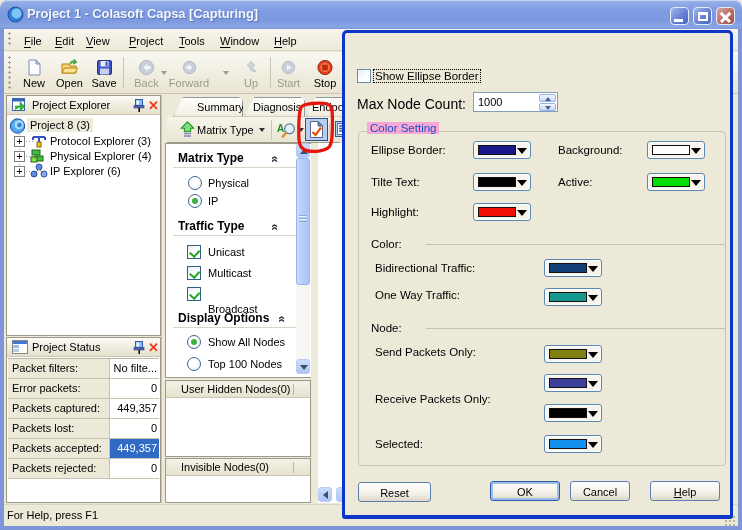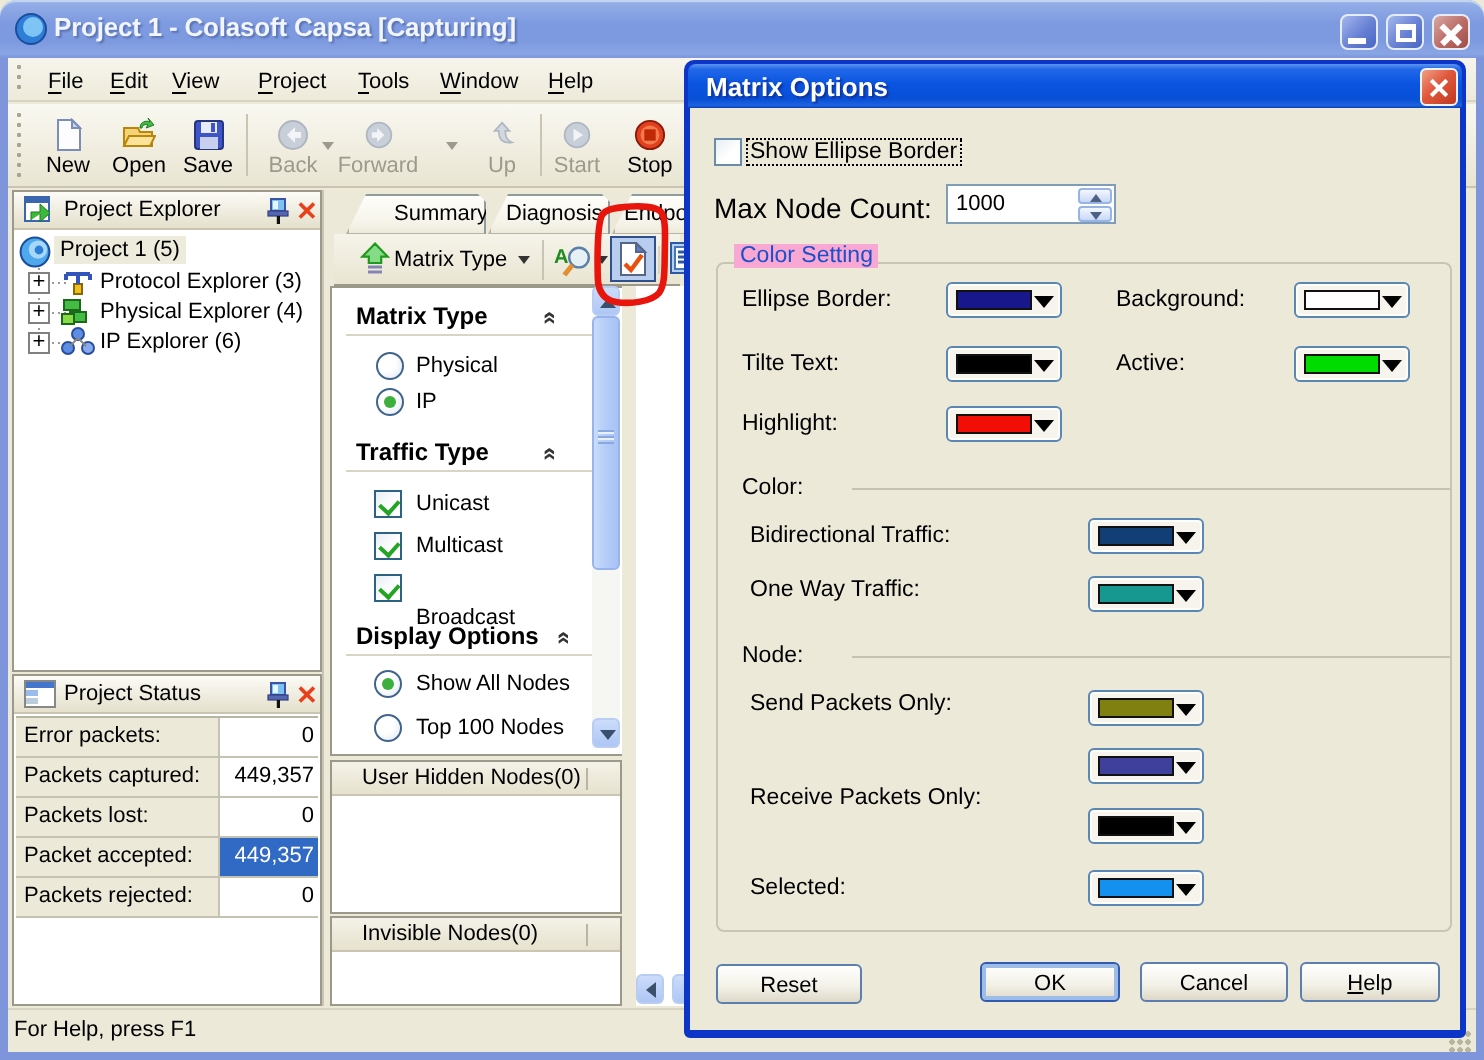--- a/index.html
+++ b/index.html
@@ -201,21 +201,21 @@
       </svg>
     <span class="ptxt">Project Explorer</span>
     <svg class="pin" viewBox="0 0 12 13">
         <rect x="2.5" y="0.5" width="7" height="6" fill="#7EC2F2" stroke="#3A55A8"></rect>
         <path d="M3.5 1.5 H6 V5.5 H3.5 Z" fill="#E8F6FE"></path>
         <rect x="1" y="6.5" width="10" height="2.5" fill="#5566B0" stroke="#333E80" stroke-width="0.6"></rect>
         <rect x="5.4" y="9" width="1.6" height="4" fill="#111"></rect>
       </svg>
     <span class="px">✕</span>
   </div>
-  <div class="trow" style="left:20px;top:22px;background:#EDEBDC;padding:1px 3px">Project 1 (5)</div>
+  <div class="trow" style="left:20px;top:22px;background:#EDEBDC;padding:1px 3px">Project 8 (3)</div>
   <svg class="ab" style="left:2px;top:22px" width="17" height="16" viewBox="0 0 17 16">
       <circle cx="8.5" cy="8" r="7.2" fill="#4FA8EE" stroke="#1A4E9C"></circle>
       <circle cx="10" cy="6.8" r="4.6" fill="#A8D8F8"></circle>
       <path d="M8.5 0.8 A7.2 7.2 0 1 0 8.5 15.2 A5.2 5.2 0 1 1 8.5 0.8Z" fill="#1C5FC0"></path>
       <circle cx="10.5" cy="7" r="2.2" fill="#2E7ED8"></circle>
     </svg>
   <div class="ab" style="left:12px;top:38px;width:1px;height:37px;background-image:linear-gradient(180deg,#999 1px,transparent 1px);background-size:1px 3px"></div>
   <div class="ab" style="left:19px;top:45px;width:7px;height:1px;background-image:linear-gradient(90deg,#999 1px,transparent 1px);background-size:3px 1px"></div>
   <div class="ab" style="left:19px;top:60px;width:7px;height:1px;background-image:linear-gradient(90deg,#999 1px,transparent 1px);background-size:3px 1px"></div>
   <div class="ab" style="left:19px;top:75px;width:7px;height:1px;background-image:linear-gradient(90deg,#999 1px,transparent 1px);background-size:3px 1px"></div>
@@ -254,33 +254,37 @@
     <svg class="pin" viewBox="0 0 12 13">
         <rect x="2.5" y="0.5" width="7" height="6" fill="#7EC2F2" stroke="#3A55A8"></rect>
         <path d="M3.5 1.5 H6 V5.5 H3.5 Z" fill="#E8F6FE"></path>
         <rect x="1" y="6.5" width="10" height="2.5" fill="#5566B0" stroke="#333E80" stroke-width="0.6"></rect>
         <rect x="5.4" y="9" width="1.6" height="4" fill="#111"></rect>
       </svg>
     <span class="px">✕</span>
   </div>
   <div class="stbl">
     <div class="srow">
+        <span class="lab">Packet filters:</span>
+        <span class="val">No filte...</span>
+      </div>
+    <div class="srow">
         <span class="lab">Error packets:</span>
         <span class="val">0</span>
       </div>
     <div class="srow">
         <span class="lab">Packets captured:</span>
         <span class="val">449,357</span>
       </div>
     <div class="srow">
         <span class="lab">Packets lost:</span>
         <span class="val">0</span>
       </div>
     <div class="srow">
-        <span class="lab">Packet accepted:</span>
+        <span class="lab">Packets accepted:</span>
         <span class="val" style="background:#316AC5;color:#fff">449,357</span>
       </div>
     <div class="srow">
         <span class="lab">Packets rejected:</span>
         <span class="val">0</span>
       </div>
   </div>
 </div>
 
 <div id="midsplit" class="ab"></div>
@@ -364,24 +368,20 @@
     <div class="tri" style="left:4px;top:3px;border-top:4px solid transparent;border-bottom:4px solid transparent;border-right:5px solid #3A4F6C"></div>
   </div>
 <div class="sbtn" style="left:336px;top:487px"></div>
 
 <div id="statusbar" class="ab">
     <span class="ab" style="left:3px;top:4px">For Help, press F1</span>
   </div>
 <div class="ab" style="left:724px;top:515px;width:12px;height:11px;background-image:radial-gradient(circle at 2px 2px,#B8B49E 1.3px,transparent 1.5px);background-size:4px 4px"></div>
 
 <div id="dlg" class="ab">
-  <div id="dtitle">
-    <span class="dt">Matrix Options</span>
-    <div id="dx"></div>
-  </div>
 
   <div class="check" style="left:12px;top:36px;border-color:#6A8CA8"></div>
   <div class="dlab" style="left:29px;top:37px;outline:1px dotted #000;padding:0 1px">Show Ellipse Border</div>
   <div class="dlab" style="left:12px;top:63px;font-size:14px">Max Node Count:</div>
   <div class="ab" style="left:128px;top:59px;width:85px;height:20px;background:#fff;border:1px solid #7F9DB9">
     <span class="ab" style="left:4px;top:3px">1000</span>
     <div class="ab" style="left:65px;top:1px;width:17px;height:8px;border-radius:2px;border:1px solid #98B4E4;background:linear-gradient(180deg,#F4F8FE,#C8D8F6)">
         <div class="darr" style="left:5px;top:2px;border-top:none;border-bottom:4px solid #4D6185"></div>
       </div>
     <div class="ab" style="left:65px;top:10px;width:17px;height:8px;border-radius:2px;border:1px solid #98B4E4;background:linear-gradient(180deg,#F4F8FE,#C8D8F6)">
@@ -450,19 +450,19 @@
       <div class="ca"></div>
     </div>
   <div class="dlab" style="left:30px;top:405px">Selected:</div>
   <div class="combo" style="left:199px;top:402px">
       <div class="sw" style="background:#1490EE"></div>
       <div class="ca"></div>
     </div>
 
   <div class="btn" style="left:13px;top:449px;width:73px">Reset</div>
   <div class="btn" style="left:145px;top:448px;width:70px;box-shadow:0 0 0 2px #9DBDE8 inset;border-color:#2F5BB0">OK</div>
-  <div class="btn" style="left:225px;top:448px;width:74px">Cancel</div>
+  <div class="btn" style="left:225px;top:448px;width:60px">Cancel</div>
   <div class="btn" style="left:305px;top:448px;width:70px"><u>H</u>elp</div>
 </div>
 
 <svg class="ab" style="left:293px;top:98px" width="48" height="62" viewBox="0 0 48 62">
   <path d="M19 5.5 C26 4.8 35 5 37.5 8 C39.8 11 39.6 18 39.4 27 C39.2 37 39.6 44.5 36.5 48.5 C33 52.8 22 54.2 15 53 C9.5 52 6.1 48.5 5.9 41 C5.7 33 5.5 15 8 9.5 C9.8 6.5 14 6.2 19 5.5 Z" fill="none" stroke="#E8150D" stroke-width="3.3" stroke-linecap="round"></path>
 </svg>
 
 </body></html>

